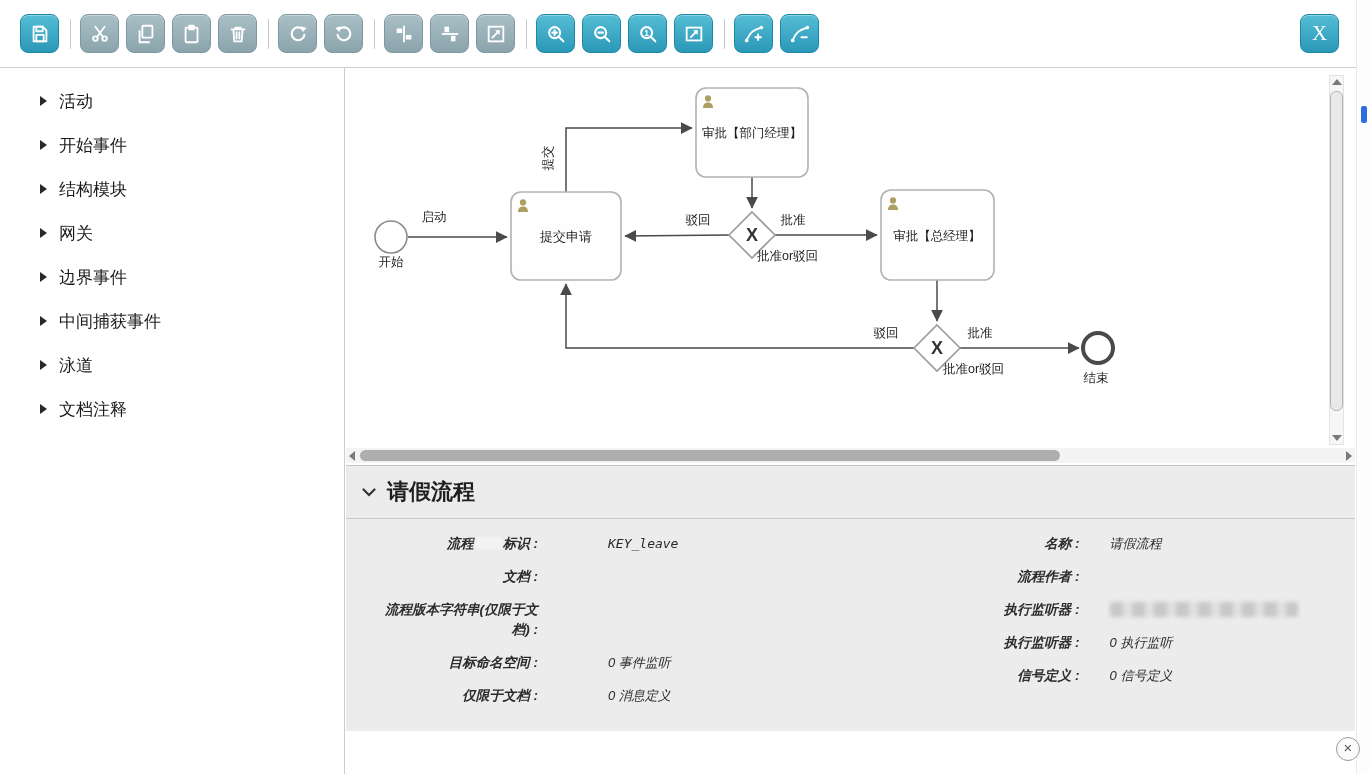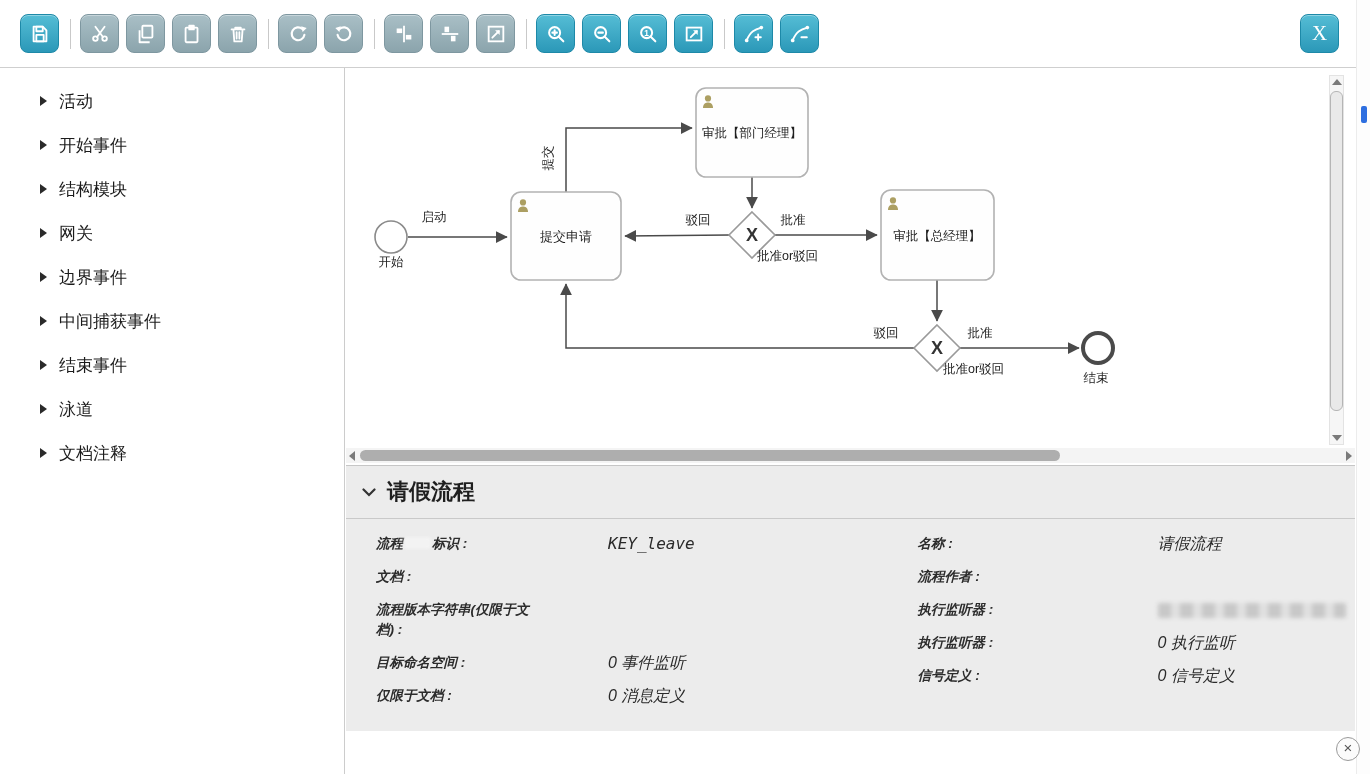--- a/index.html
+++ b/index.html
@@ -34,31 +34,31 @@
   .arr-dn{width:0;height:0;border-top:6px solid #7a7a7a;border-left:5px solid transparent;border-right:5px solid transparent;margin-top:auto;margin-bottom:3px;}
 
   .hscroll{position:absolute;left:346px;top:448px;width:1009px;height:15px;background:#f4f4f4;
            display:flex;align-items:center;}
   .arr-l{width:0;height:0;border-right:6px solid #7a7a7a;border-top:5px solid transparent;border-bottom:5px solid transparent;margin-left:3px;}
   .arr-r{width:0;height:0;border-left:6px solid #7a7a7a;border-top:5px solid transparent;border-bottom:5px solid transparent;margin-left:auto;margin-right:3px;}
   .hthumb{width:700px;height:11px;margin-left:5px;background:#aeaeae;border-radius:6px;}
 
   
   .props{position:absolute;left:346px;top:465px;width:1009px;height:266px;background:#ececec;
-         border-top:1px solid #c6c6c6;box-sizing:border-box;}
+         border-top:1px solid #c6c6c6;box-sizing:border-box;text-align:right;}
   .props-head{display:flex;align-items:center;height:52px;padding-left:16px;border-bottom:1px solid #c9c9c9;}
   .props-title{font-size:22px;font-weight:bold;color:#1f1f1f;margin-left:11px;}
   .props-grid{display:flex;padding:15px 0 0 30px;}
   .pcol-left{width:470px;}
   .pcol-right{width:490px;margin-left:28px;}
   .prop-row{display:flex;margin-bottom:13px;line-height:20px;font-style:italic;}
   .prop-label{font-weight:bold;font-size:13.5px;color:#2c2c2c;box-sizing:border-box;}
   .pcol-left .prop-label{width:232px;padding-right:70px;}
-  .pcol-right .prop-label{width:240px;padding-right:30px;margin-left:48px;}
-  .prop-value{font-size:16px;color:#2a2a2a;}
+  .pcol-right .prop-label{width:240px;padding-right:30px;}
+  .prop-value{font-size:13px;color:#2a2a2a;}
   .mono{font-family:"DejaVu Sans Mono",monospace;}
   .redact-sm{display:inline-block;width:27px;height:12px;background:#f3f3f3;filter:blur(1.5px);
              border-radius:2px;vertical-align:-1px;margin:0 1px;}
   .redact-value{display:inline-block;width:188px;height:15px;border-radius:2px;filter:blur(2px);
                 background:repeating-linear-gradient(90deg,#c8c8c8 0 13px,#e0e0e0 13px 22px);vertical-align:-3px;}
 
   
   .right-strip{position:absolute;left:1356px;top:0;width:14px;height:774px;background:#fdfdfd;border-left:1px solid #ececec;}
   .edge-marker{position:absolute;left:4px;top:106px;width:6px;height:17px;background:#2e6fe0;border-radius:2px;}
   .modal-close{position:absolute;right:10px;bottom:13px;width:22px;height:22px;border-radius:50%;
@@ -240,24 +240,20 @@
     <div class="pal-item">
         <span class="tri"></span>
         <span>边界事件</span>
       </div>
     <div class="pal-item">
         <span class="tri"></span>
         <span>中间捕获事件</span>
       </div>
     <div class="pal-item">
         <span class="tri"></span>
-        <span>结束事件</span>
-      </div>
-    <div class="pal-item">
-        <span class="tri"></span>
         <span>泳道</span>
       </div>
     <div class="pal-item">
         <span class="tri"></span>
         <span>文档注释</span>
       </div>
   </div>
 
   <div class="canvas">
     <svg width="1009" height="380" viewBox="0 0 1009 380">

